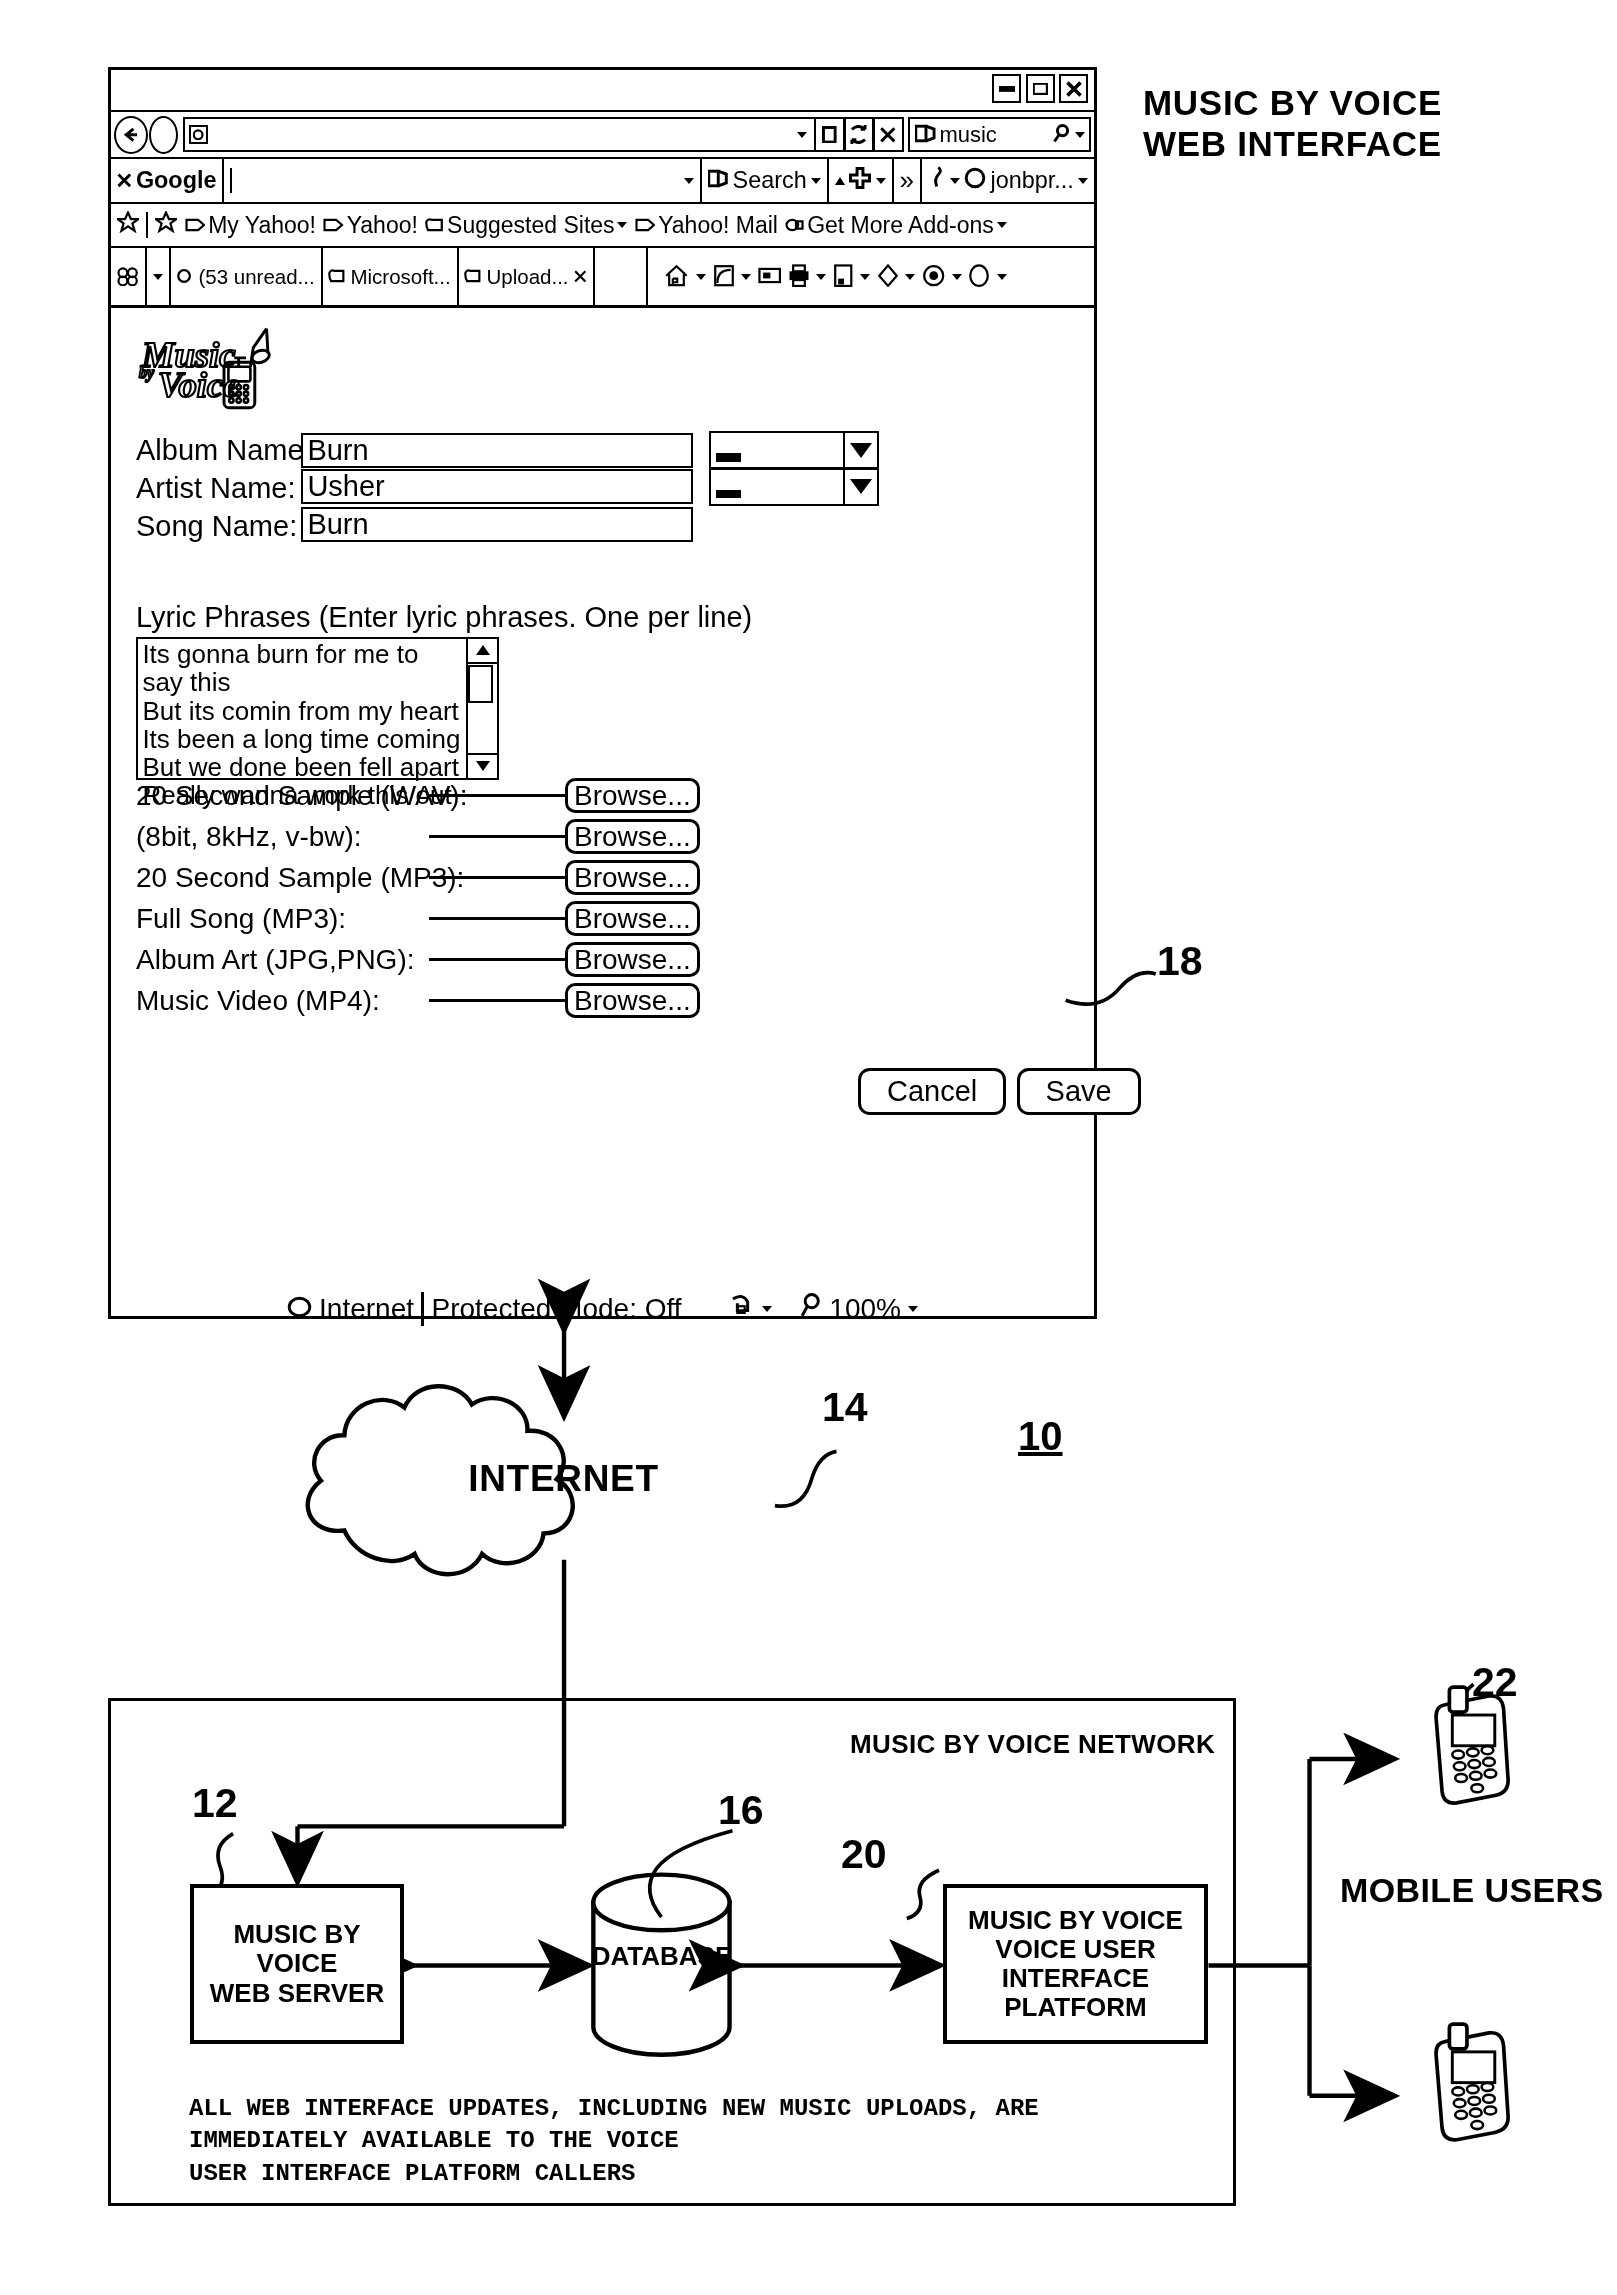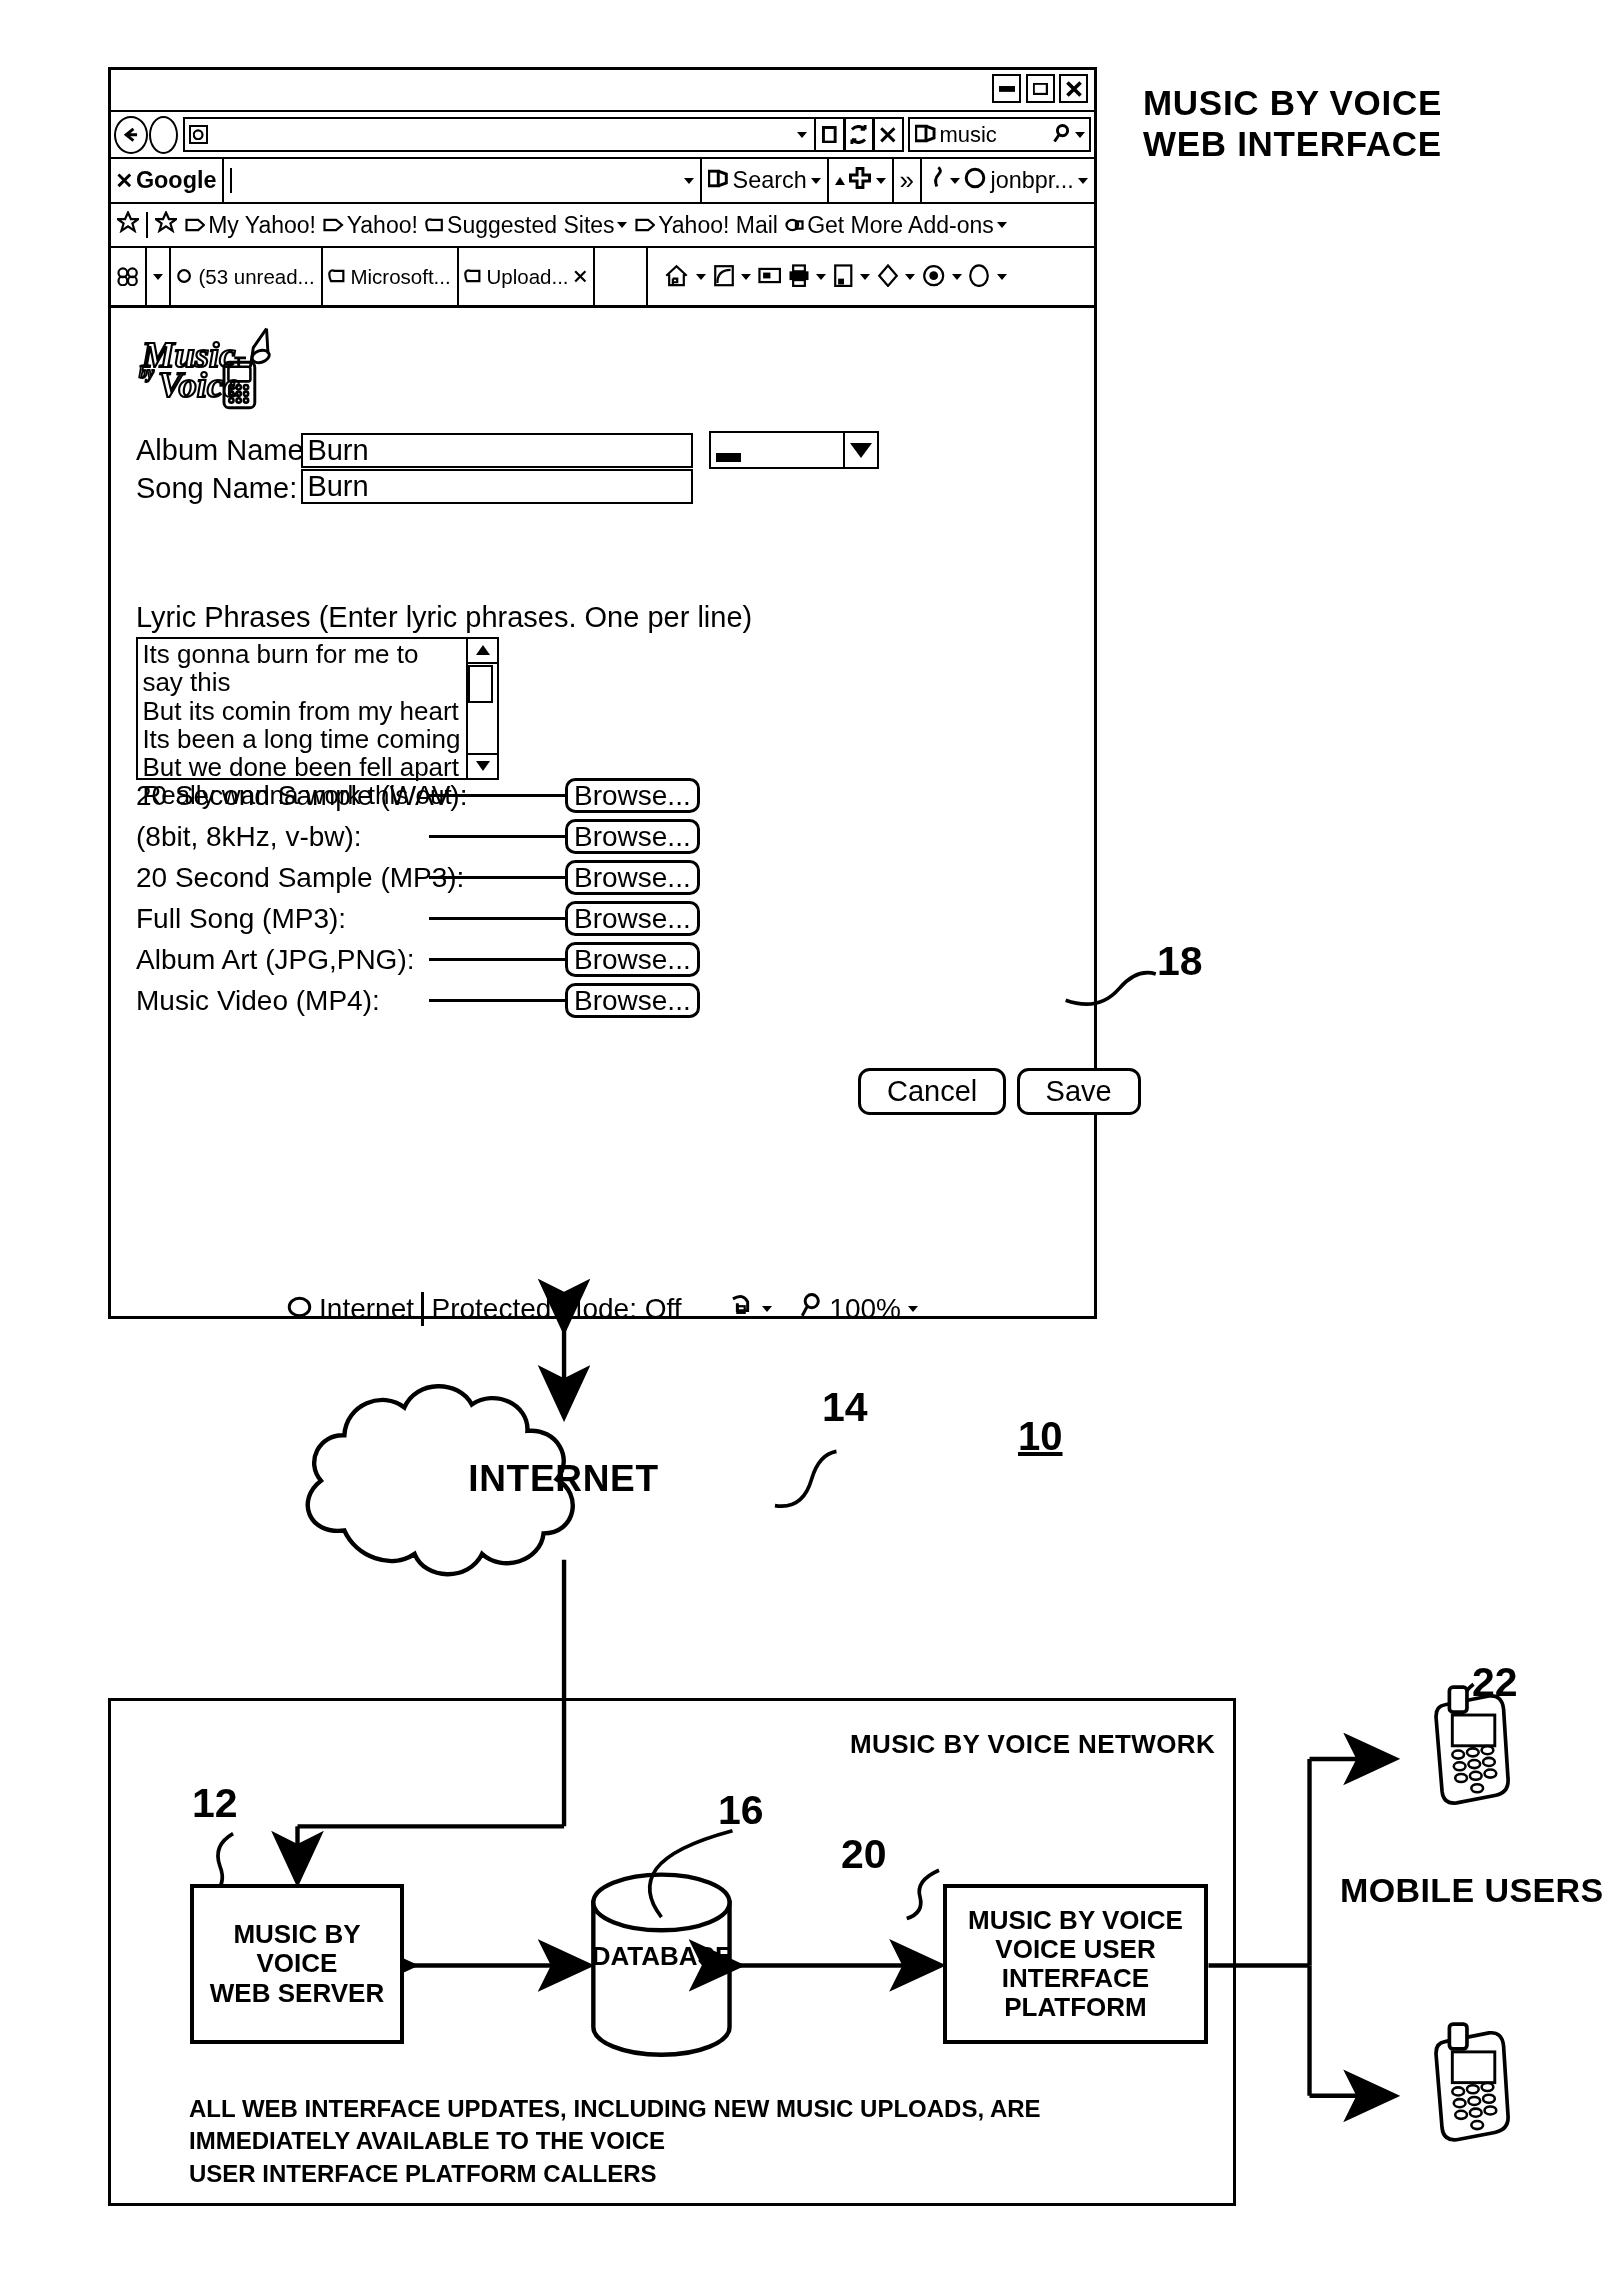--- a/index.html
+++ b/index.html
@@ -78,21 +78,21 @@
   #ref20{left:841px;top:1831px;}
   #ref22{left:1472px;top:1659px;}
   #cloudlabel{left:322px;top:1458px;width:483px;text-align:center;font-size:37px;font-weight:bold;letter-spacing:0.7px;}
   
   #netbox{left:108px;top:1698px;width:1128px;height:508px;border:3.7px solid #000;box-sizing:border-box;background:transparent;}
   #netlabel{left:850px;top:1729px;font-size:26px;font-weight:bold;letter-spacing:0.4px;}
   .node{border:4.4px solid #000;background:#fff;box-sizing:border-box;display:flex;flex-direction:column;align-items:center;justify-content:center;text-align:center;font-size:26px;font-weight:bold;line-height:1.12;}
   #webserver{left:190px;top:1884px;width:214px;height:160px;}
   #vuiplat{left:943px;top:1884px;width:265px;height:160px;}
   #dblabel{left:579px;top:1941px;width:166px;text-align:center;font-size:26px;font-weight:bold;}
-  #netcaption{left:189px;top:2093px;width:996px;font-size:24px;font-weight:bold;line-height:1.35;}
+  #netcaption{left:189px;top:2093px;width:996px;font-size:24px;font-weight:bold;line-height:1.35;font-family:Liberation Mono, monospace;}
   #mobilelabel{left:1340px;top:1871px;font-size:34px;font-weight:bold;letter-spacing:0.4px;}
   svg.ov{position:absolute;left:0;top:0;width:1618px;height:2295px;pointer-events:none;overflow:visible;}
 </style>
 </head>
 <body>
 
 <div class="abs" id="browser">
 
   <div id="titlebar">
     <span class="abs" style="left:10.3px;top:7.3px;font-size:25px;"></span>
@@ -369,20 +369,31 @@
         </g>
       </svg>
     </div>
 
     <div id="form">
       <div class="frow" style="height:38px;">
         <div class="flabel" style="width:165px;">Album Name:</div>
         <div class="finput" style="width:392px;">Burn</div>
         <div style="width:16px;"></div>
         <div class="fdrop" style="width:170px;">
+          <div class="fdash"></div>
+          <div class="fdarrow">
+              <span class="bigcaret"></span>
+            </div>
+        </div>
+      </div>
+      <div class="frow" style="height:38px;">
+        <div class="flabel" style="width:165px;">Artist Name:</div>
+        <div class="finput" style="width:392px;margin-top:-2.9px;">Usher</div>
+        <div style="width:16px;"></div>
+        <div class="fdrop" style="width:170px;margin-top:-2.9px;">
           <div class="fdash"></div>
           <div class="fdarrow">
               <span class="bigcaret"></span>
             </div>
         </div>
       </div>
       <div class="frow" style="height:38px;">
         <div class="flabel" style="width:165px;">Song Name:</div>
         <div class="finput" style="width:392px;margin-top:-2.9px;">Burn</div>
       </div>

